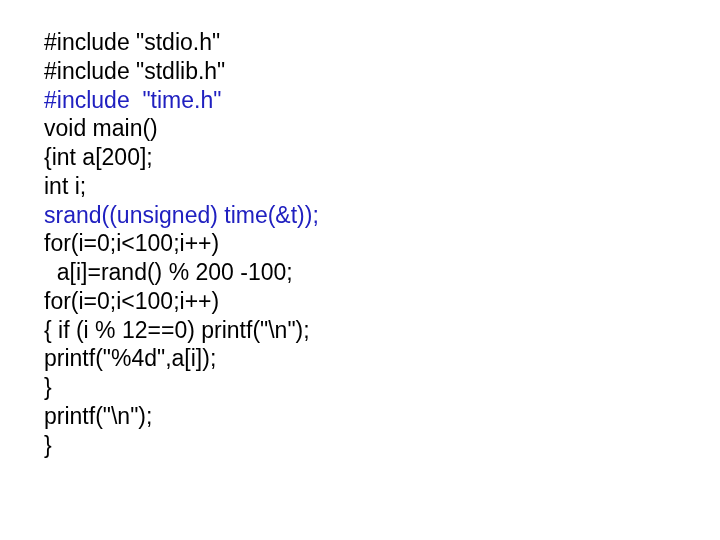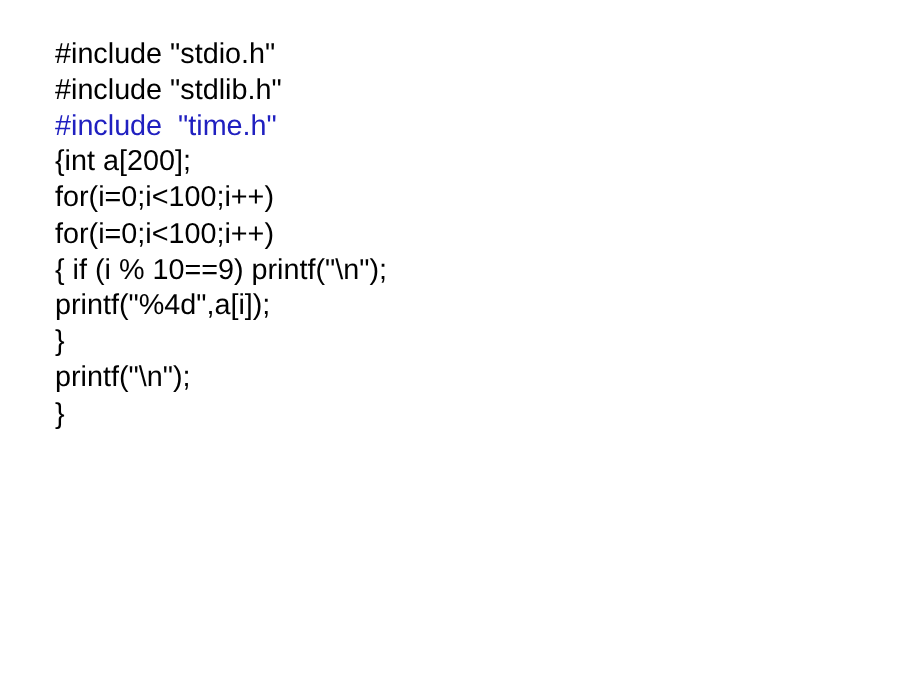--- a/index.html
+++ b/index.html
@@ -27,21 +27,25 @@
     color: #2020c0;
   }
 </style>
 </head>
 <body>
 
 <div class="slide">
   <div class="code-line">#include "stdio.h"</div>
   <div class="code-line">#include "stdlib.h"</div>
   <div class="code-line hl">#include  "time.h"</div>
+  <div class="code-line">void main()</div>
   <div class="code-line">{int a[200];</div>
+  <div class="code-line">int i;</div>
+  <div class="code-line hl">srand((unsigned) time(&amp;t));</div>
   <div class="code-line">for(i=0;i&lt;100;i++)</div>
+  <div class="code-line">  a[i]=rand() % 200 -100;</div>
   <div class="code-line">for(i=0;i&lt;100;i++)</div>
-  <div class="code-line">{ if (i % 10==9) printf("\n");</div>
+  <div class="code-line">{ if (i % 12==0) printf("\n");</div>
   <div class="code-line">printf("%4d",a[i]);</div>
   <div class="code-line">}</div>
   <div class="code-line">printf("\n");</div>
   <div class="code-line">}</div>
 </div>
 
 </body></html>

